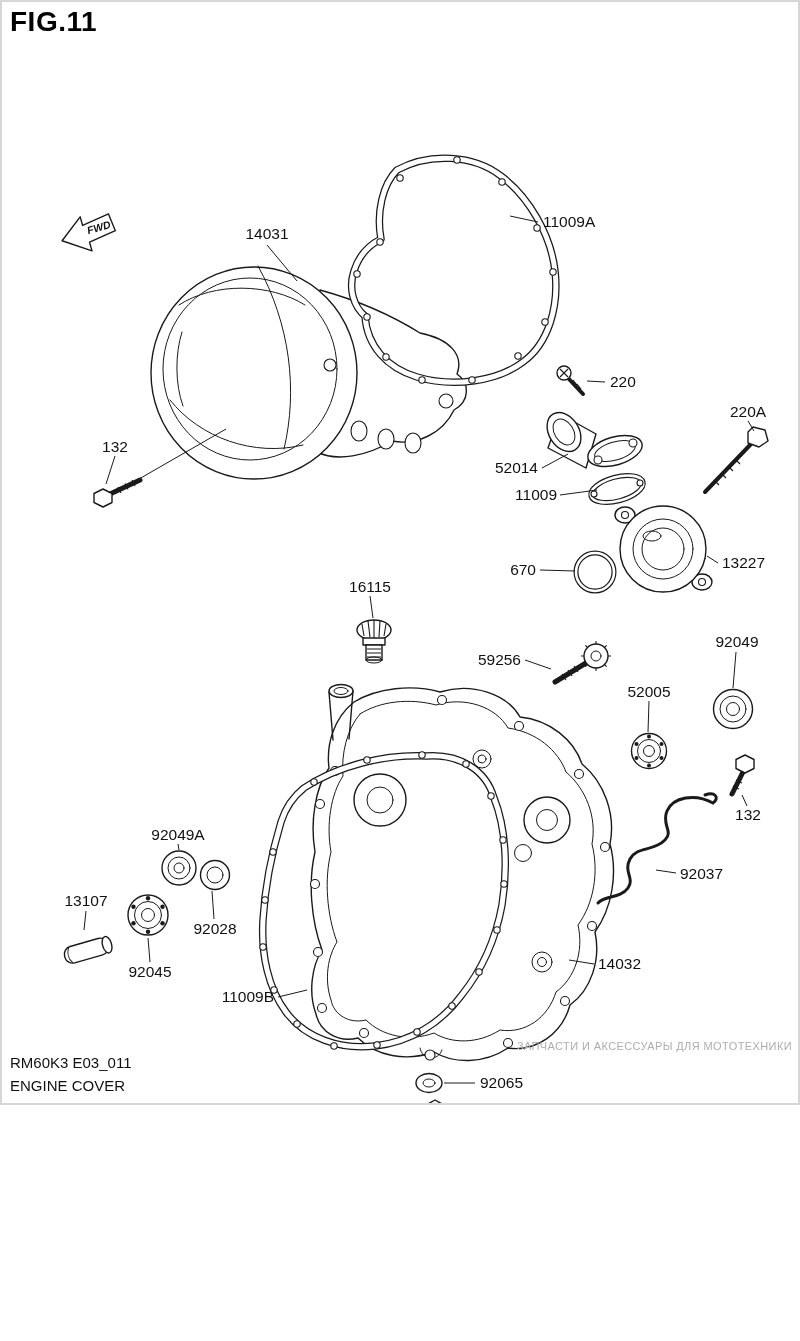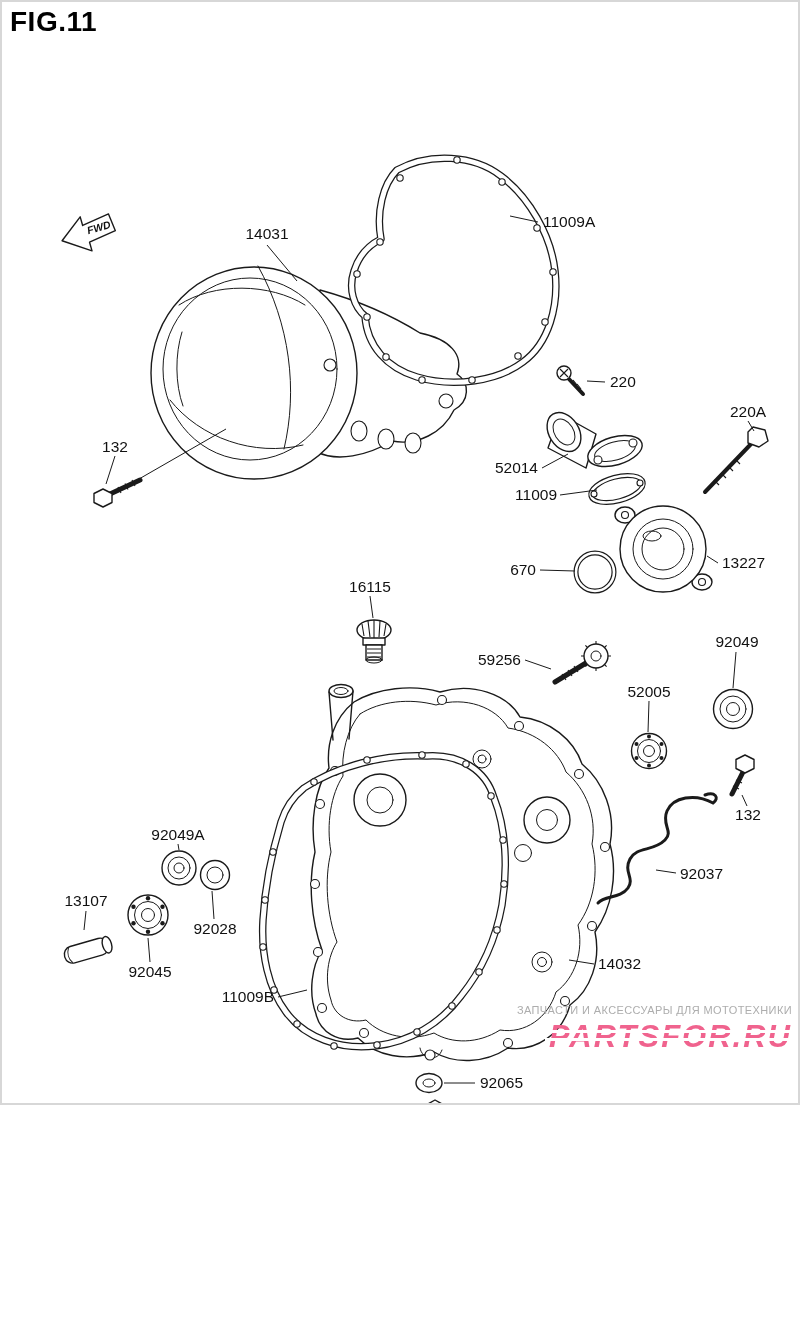--- a/index.html
+++ b/index.html
@@ -321,20 +321,19 @@
       <text class="lbl" x="213" y="932" text-anchor="middle">92028</text>
       <text class="lbl" x="84" y="904" text-anchor="middle">13107</text>
       <text class="lbl" x="148" y="975" text-anchor="middle">92045</text>
       <text class="lbl" x="478" y="1086" text-anchor="start">92065</text>
       <text class="lbl" x="478" y="1122" text-anchor="start">92066</text>
     </g>
   </svg>
 
   <div class="wm">
     <div class="wm-tag">ЗАПЧАСТИ И АКСЕССУАРЫ ДЛЯ МОТОТЕХНИКИ</div>
-    <div class="wm-brand-wrap">
-      <div class="wm-brand">PARTSFOR.RU</div>
-      <div class="stripe s1"></div>
-      <div class="stripe s2"></div>
-    </div>
   </div>
 
+  <div class="footer">
+    <div>RM60K3 E03_011</div>
+    <div>ENGINE COVER</div>
+  </div>
 </div>
 
 </body></html>

